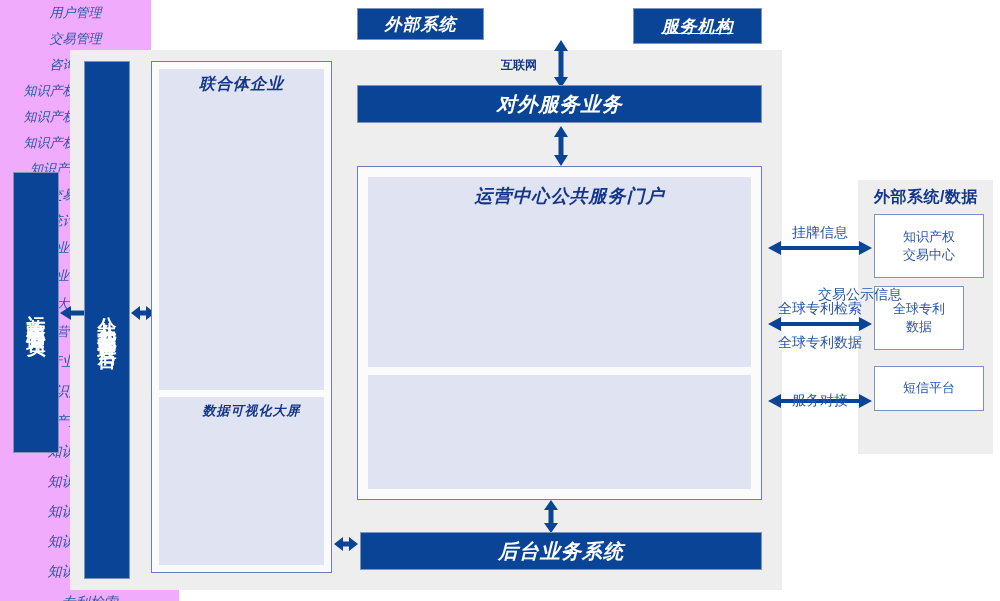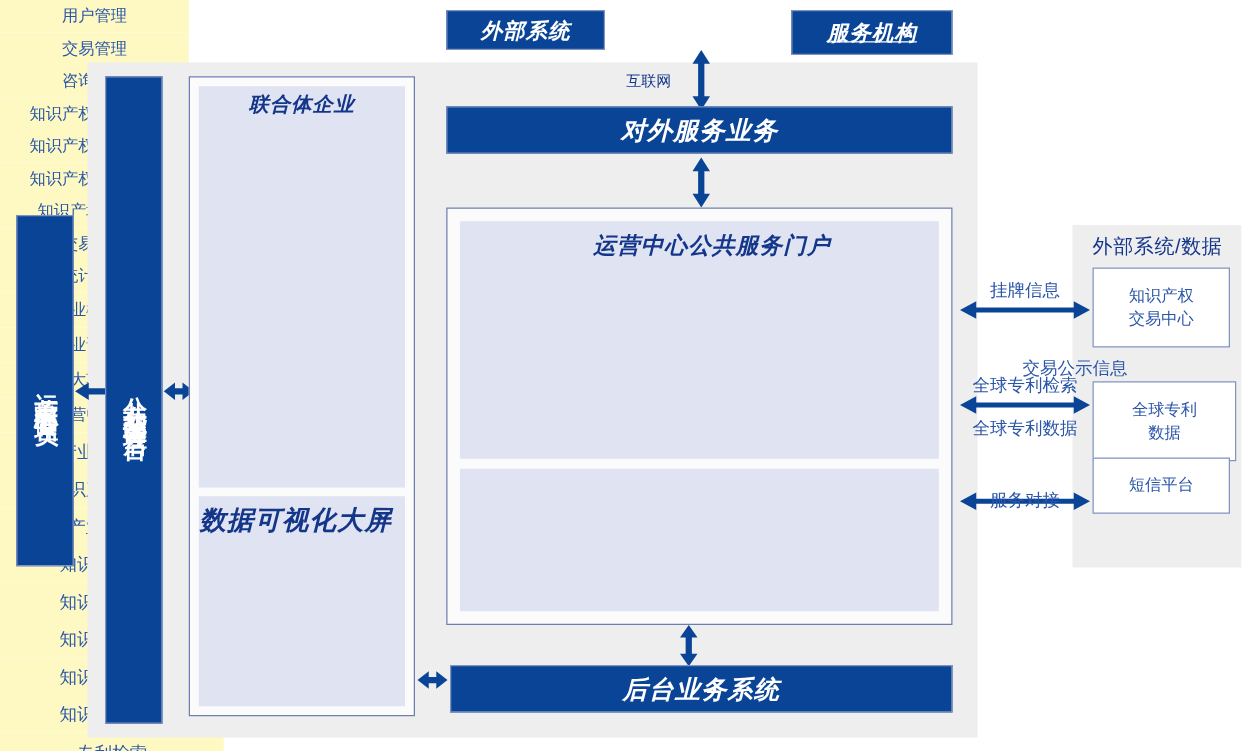--- a/index.html
+++ b/index.html
@@ -38,52 +38,53 @@
     background: #dfe3f2;
   }
   .lav-title {
     color: #14368a;
     font-weight: bold;
     font-style: italic;
     text-align: center;
     letter-spacing: 1px;
   }
   .cell {
-    background: #fef9c3;
+    background: #f0abfc;
     color: #2a56a8;
     display: flex;
     align-items: center;
     justify-content: center;
     text-align: center;
     line-height: 1.15;
+    font-style: italic;
   }
   .vert-text {
     writing-mode: vertical-rl;
     text-orientation: upright;
     letter-spacing: 4px;
   }
 
   
   .arrow { position: absolute; }
   .arrow svg { display: block; overflow: visible; }
 
   
   .conn-label {
     position: absolute;
     color: #2a56a8;
     font-size: 14px;
     white-space: nowrap;
     text-align: center;
   }
-  .conn-label.bold { font-weight: normal; }
+  .conn-label.bold { font-weight: bold; }
 
   .ext-title {
     position: absolute;
     color: #14368a;
-    font-weight: normal;
+    font-weight: bold;
     font-size: 16px;
     letter-spacing: 0.5px;
   }
   .ext-box {
     position: absolute;
     background: #ffffff;
     border: 1px solid #7f93c0;
     color: #2a56a8;
     font-size: 13px;
     display: flex;
@@ -171,21 +172,21 @@
       <span>知识产培训管理</span>
     </div>
   <div class="cell" style="left:166px; top:323px; width:151px; height:26px; font-size:13px;">
       <span>交易管理</span>
     </div>
   <div class="cell" style="left:166px; top:355px; width:151px; height:26px; font-size:13px;">
       <span>统计报表</span>
     </div>
 
   <div class="lav-group" style="left:159px; top:397px; width:165px; height:168px;"></div>
-  <div class="lav-title" style="position:absolute; left:154px; top:402px; width:165px; font-size:21px;">数据可视化大屏</div>
+  <div class="lav-title" style="position:absolute; left:169px; top:402px; width:165px; font-size:13px;">数据可视化大屏</div>
 
   <div class="cell" style="left:166px; top:427px; width:151px; height:28px; font-size:13px;">
       <span>产业概览页</span>
     </div>
   <div class="cell" style="left:166px; top:461px; width:151px; height:28px; font-size:13px;">
       <span>产业详览页</span>
     </div>
   <div class="cell" style="left:166px; top:495px; width:151px; height:28px; font-size:13px;">
       <span>重大项目页</span>
     </div>
@@ -245,21 +246,21 @@
     <span>后台业务系统</span>
   </div>
 
   <div class="gray-panel" style="left:858px; top:180px; width:135px; height:274px;"></div>
   <div class="ext-title" style="left:866px; top:187px; width:120px; text-align:center;">外部系统/数据</div>
 
   <div class="ext-box" style="left:874px; top:214px; width:110px; height:64px; white-space:pre-line;">
     <span>知识产权
 交易中心</span>
   </div>
-  <div class="ext-box" style="left:874px; top:305px; width:115px; height:64px; white-space:pre-line;">
+  <div class="ext-box" style="left:874px; top:286px; width:90px; height:64px; white-space:pre-line;">
     <span>全球专利
 数据</span>
   </div>
   <div class="ext-box" style="left:874px; top:366px; width:110px; height:45px; white-space:pre-line;">
     <span>短信平台</span>
   </div>
 
   <div class="arrow" style="left:768px; top:240px;">
     <svg width="104" height="16" viewBox="0 0 104 16">
       <path d="M0 8 L13 1 L13 6 L91 6 L91 1 L104 8 L91 15 L91 10 L13 10 L13 15 Z" fill="#0a4496"></path>

